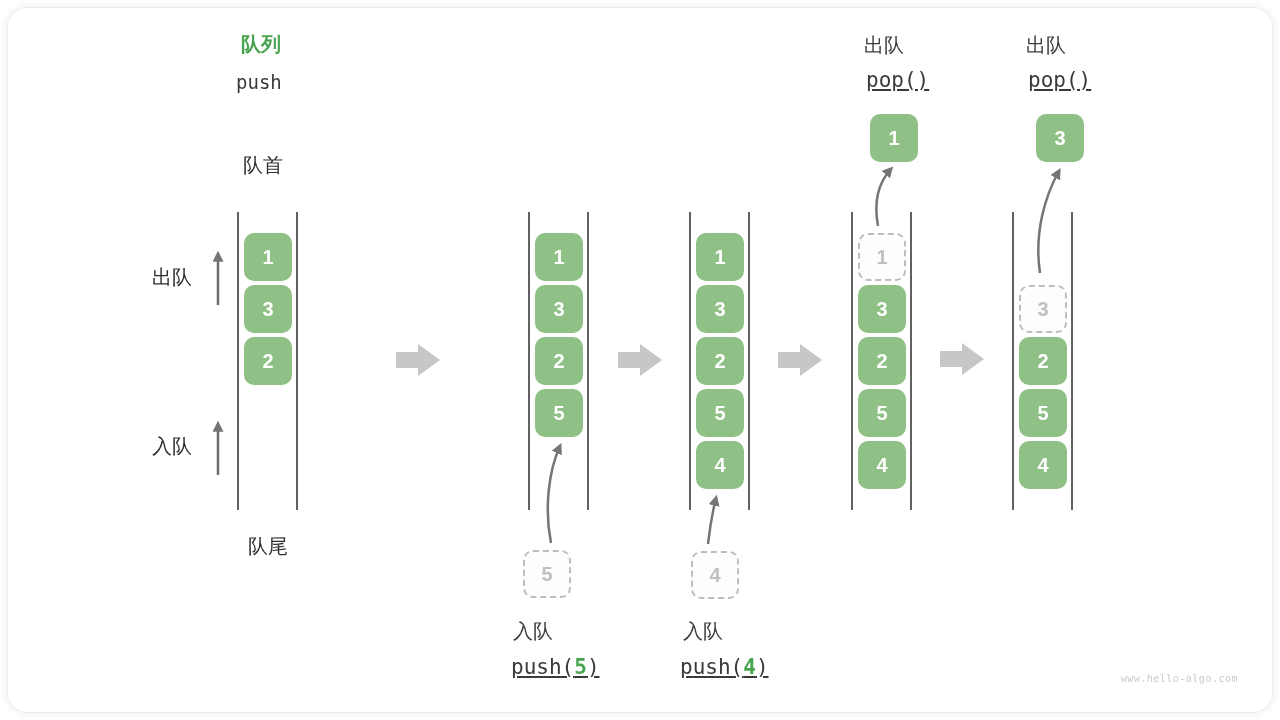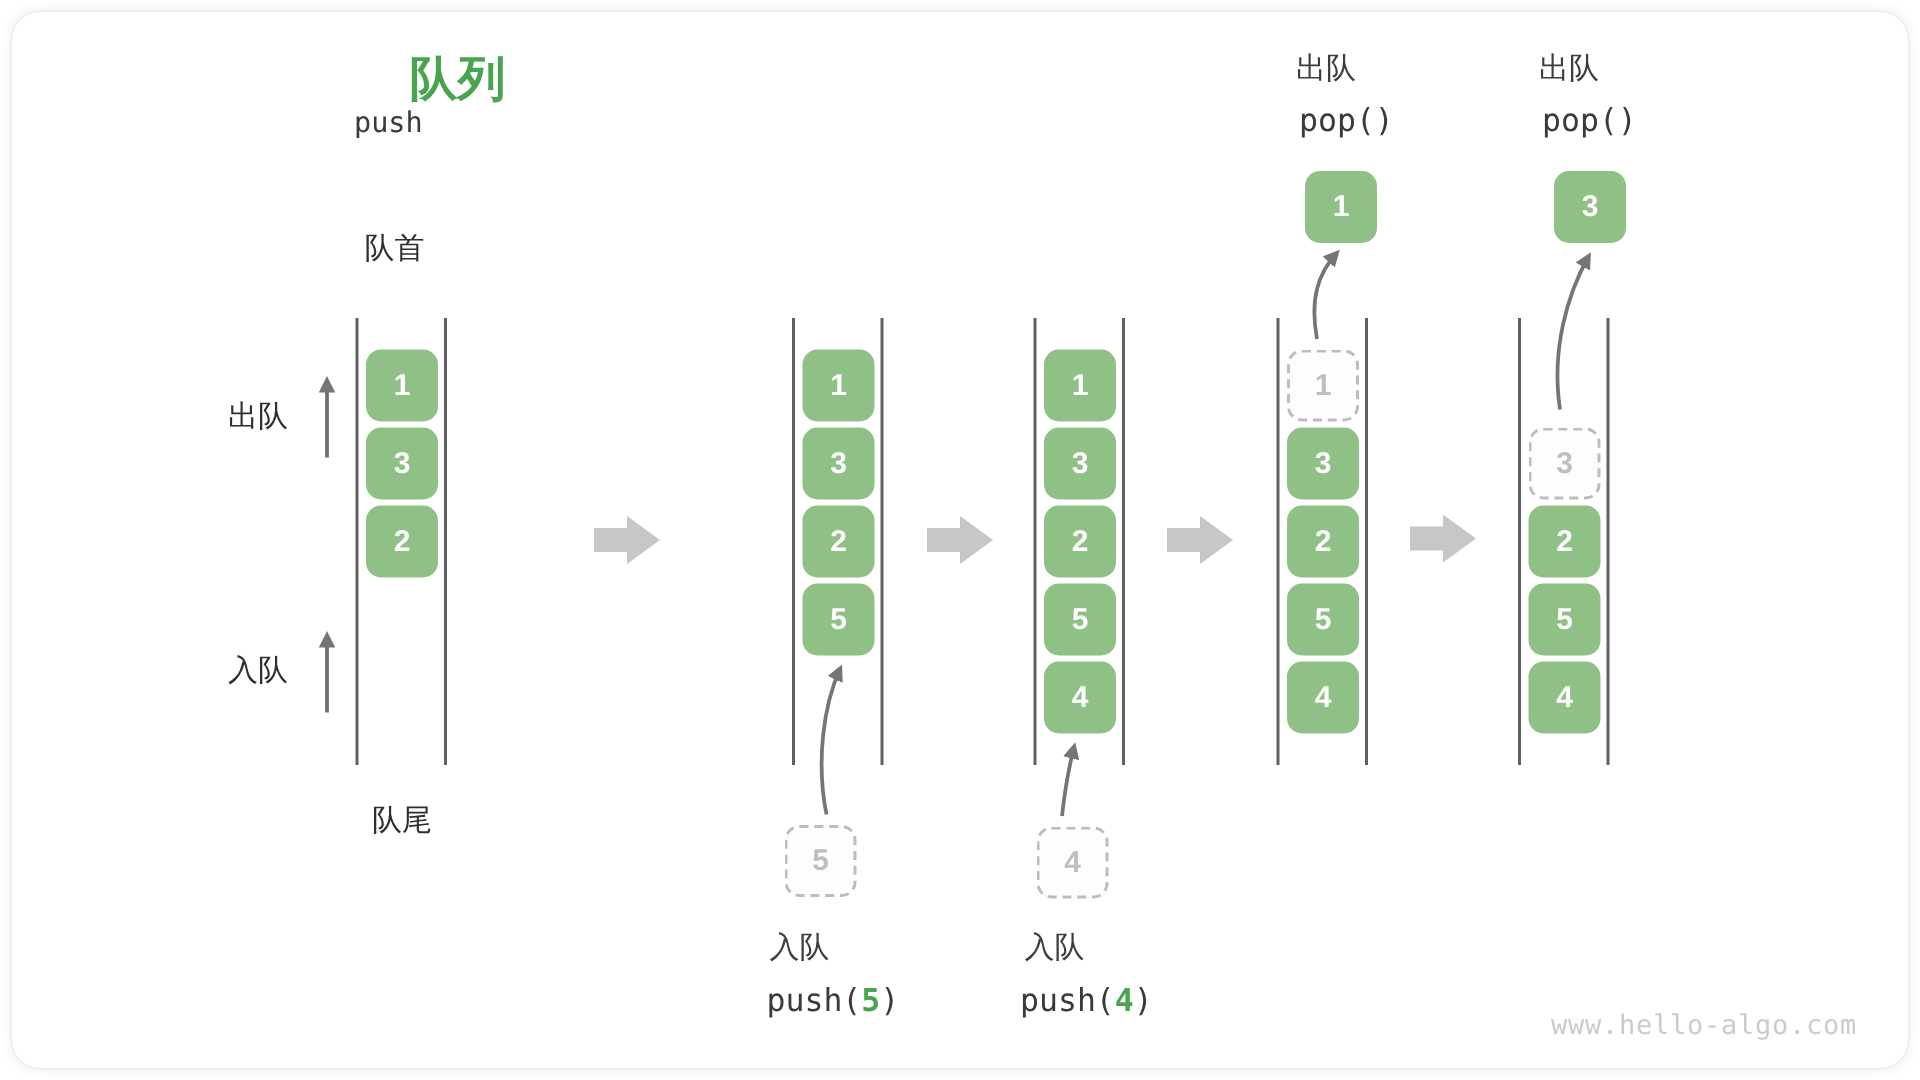--- a/index.html
+++ b/index.html
@@ -16,44 +16,44 @@
   *{margin:0;padding:0;box-sizing:border-box;}
   html,body{background:#ffffff;}
   body{width:1280px;height:720px;position:relative;overflow:hidden;
        font-family:"Liberation Sans","DejaVu Sans",sans-serif;color:var(--text-dark);}
   .card{position:absolute;left:7px;top:7px;width:1266px;height:706px;
         background:#fff;border:1px solid #ececec;border-radius:20px;
         box-shadow:0 0 8px rgba(0,0,0,0.07);}
   .abs{position:absolute;}
 
   
-  .title-zh{left:241px;top:31px;font-size:32px;font-weight:bold;color:var(--accent-green);margin-left:32px;}
+  .title-zh{left:241px;top:31px;font-size:20px;font-weight:bold;color:var(--accent-green);}
   .title-en{left:236px;top:71px;font-size:19px;font-family:"DejaVu Sans Mono","Liberation Mono",monospace;color:var(--text-dark);}
 
   
   .side-label{font-size:20px;font-weight:normal;color:#2f2f2f;}
 
   
   .qwalls{top:212px;width:61px;height:298px;
           border-left:2px solid var(--wall-gray);border-right:2px solid var(--wall-gray);}
 
   
   .qbox{width:48px;height:48px;border-radius:10px;background:var(--box-green);
         color:#fff;font-size:20px;font-weight:bold;
         display:flex;align-items:center;justify-content:center;}
   .ghost{background:#FDFDFD;border:2px dashed var(--ghost-gray);color:var(--ghost-text);}
   .slot1{top:233px;} .slot2{top:285px;} .slot3{top:337px;} .slot4{top:389px;} .slot5{top:441px;}
   .qc1{left:244px;} .qc2{left:535px;} .qc3{left:696px;} .qc4{left:858px;} .qc5{left:1019px;}
 
   
   .op-label{font-size:20px;color:#3d3d3d;}
-  .op-code{font-size:21px;font-family:"DejaVu Sans Mono","Liberation Mono",monospace;color:var(--text-dark);}
+  .op-code{font-size:21px;font-family:"DejaVu Sans Mono","Liberation Mono",monospace;color:var(--text-dark);text-decoration:underline;}
   .op-code .arg{color:var(--accent-green);font-weight:bold;}
 
-  .watermark{right:42px;top:673px;font-size:18px;letter-spacing:0.5px;
+  .watermark{right:42px;top:673px;font-size:10px;letter-spacing:0.5px;
              font-family:"DejaVu Sans Mono","Liberation Mono",monospace;color:var(--watermark-gray);}
 
   svg.overlay{position:absolute;left:0;top:0;pointer-events:none;}
 </style>
 </head>
 <body>
 
 <div class="card"></div>
 
 <svg class="overlay" width="1280" height="720">

